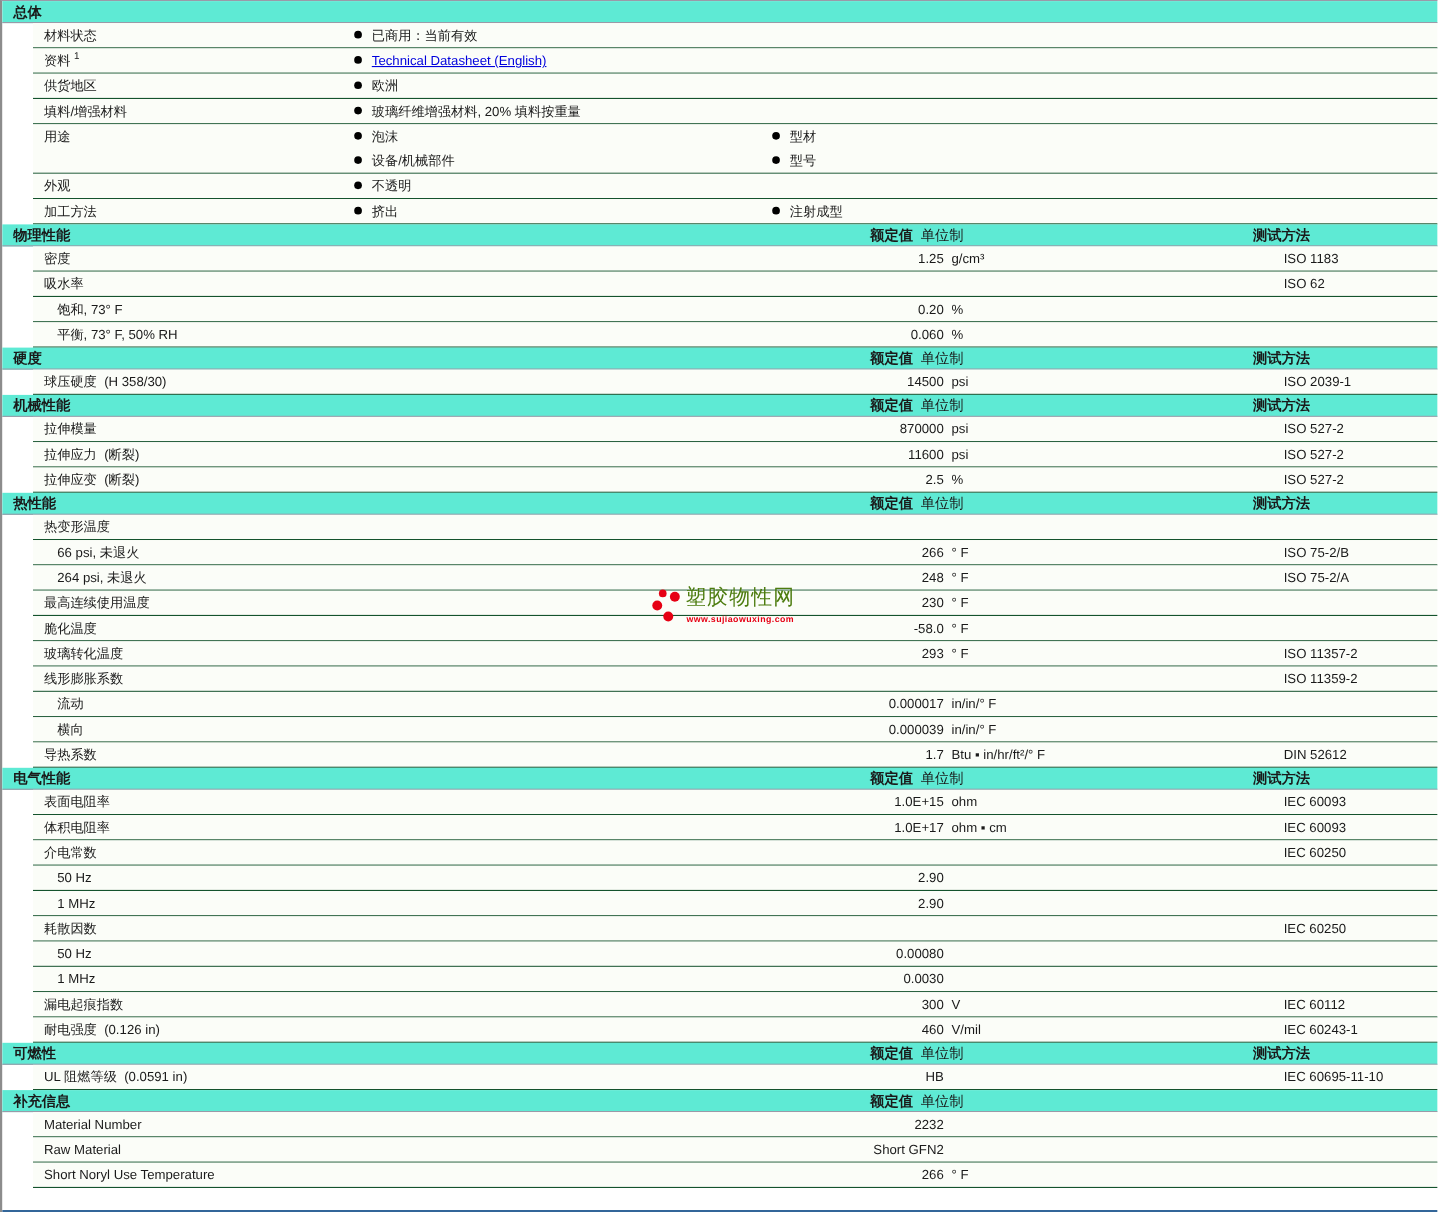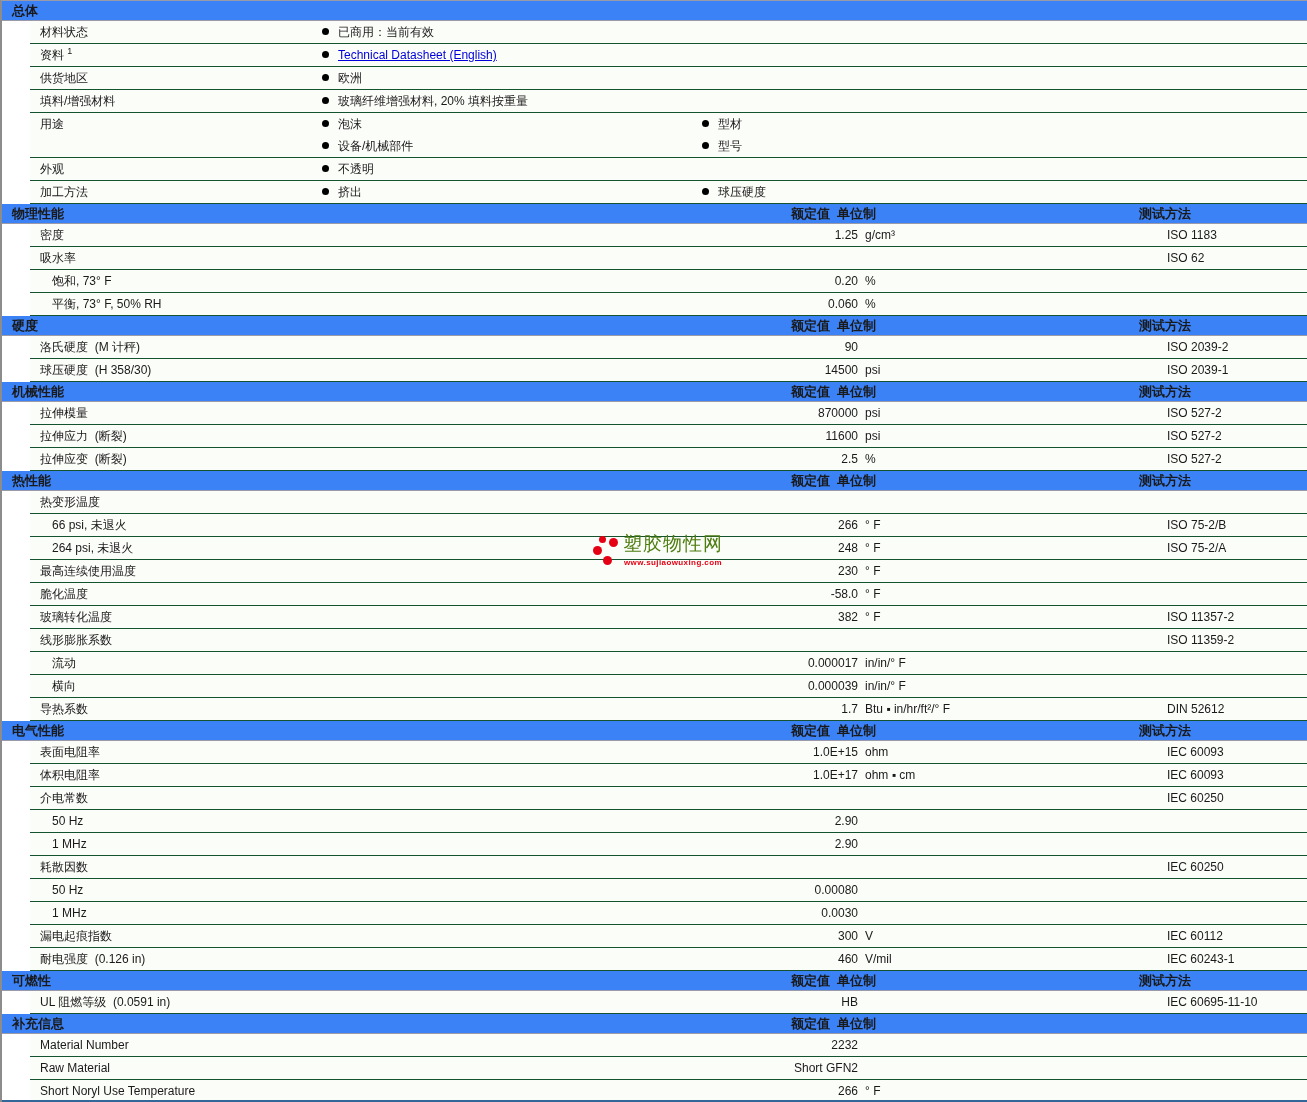--- a/index.html
+++ b/index.html
@@ -4,25 +4,25 @@
 <style>
   html,body{margin:0;padding:0;background:#fff;
     font-family:"Liberation Sans","DejaVu Sans",sans-serif;color:#1a1a1a;}
   .sheet{position:relative;width:1307px;height:1102px;background:#fff;
     border-left:2px solid #8c8c8c;border-top:1px solid #9a9aa8;
     box-sizing:border-box;overflow:hidden;}
   .bottom-bar{position:absolute;left:0;right:0;bottom:0;height:2px;
     background:#336699;z-index:5;}
   
   .sec-header{position:relative;height:19px;line-height:19px;
-    background:#3b82f6;border-bottom:1px solid #9a9aa8;}
+    background:#5eead4;border-bottom:1px solid #9a9aa8;}
   .sec-title{position:absolute;left:10px;top:0;font-weight:bold;font-size:13px;white-space:pre;}
   .h-value{position:absolute;left:640px;width:188px;top:0;text-align:right;
     font-weight:bold;font-size:13px;}
-  .h-unit{position:absolute;left:835px;top:0;font-weight:bold;font-size:13px;}
+  .h-unit{position:absolute;left:835px;top:0;font-weight:normal;font-size:13px;}
   .h-method{position:absolute;left:1137px;top:0;font-weight:bold;font-size:13px;}
   
   .row{position:relative;background:#fbfdf8;border-bottom:1px solid #14532d;height:22px;margin-left:28px;}
   .lbl{position:absolute;left:10px;top:0;height:22px;line-height:22px;
     font-size:12px;white-space:pre;}
   .lbl.indent{left:22px;}
   .lbl sup{font-size:9px;vertical-align:super;line-height:0;}
   .value{position:absolute;left:640px;width:188px;top:0;height:22px;line-height:22px;
     text-align:right;font-size:12px;white-space:pre;}
   .unit{position:absolute;left:835px;top:0;height:22px;line-height:22px;
@@ -79,21 +79,21 @@
       <span class="bline bcol2" style="top: 0px;"><span class="bullet-dot"></span><span>型材</span></span>
       <span class="bline bcol2" style="top: 22px;"><span class="bullet-dot"></span><span>型号</span></span>
     </div>
     <div class="row" style="height: 22px;">
       <span class="lbl">外观</span>
       <span class="bline bcol1" style="top: 0px;"><span class="bullet-dot"></span><span>不透明</span></span>
     </div>
     <div class="row" style="height: 22px; padding-left: 39px;">
       <span class="lbl">加工方法</span>
       <span class="bline bcol1" style="top: 0px;"><span class="bullet-dot"></span><span>挤出</span></span>
-      <span class="bline bcol2" style="top: 0px;"><span class="bullet-dot"></span><span>球压硬度</span></span>
+      <span class="bline bcol2" style="top: 0px;"><span class="bullet-dot"></span><span>注射成型</span></span>
     </div>
     <div class="sec-header">
       <span class="sec-title">物理性能</span>
       <span class="h-value">额定值</span>
       <span class="h-unit">单位制</span>
       <span class="h-method">测试方法</span>
     </div>
     <div class="row">
       <span class="lbl">密度</span>
       <span class="value">1.25</span>
@@ -114,25 +114,20 @@
       <span class="value">0.060</span>
       <span class="unit">%</span>
     </div>
     <div class="sec-header">
       <span class="sec-title">硬度</span>
       <span class="h-value">额定值</span>
       <span class="h-unit">单位制</span>
       <span class="h-method">测试方法</span>
     </div>
     <div class="row">
-      <span class="lbl">洛氏硬度  (M 计秤)</span>
-      <span class="value">90</span>
-      <span class="method">ISO 2039-2</span>
-    </div>
-    <div class="row">
       <span class="lbl">球压硬度  (H 358/30)</span>
       <span class="value">14500</span>
       <span class="unit">psi</span>
       <span class="method">ISO 2039-1</span>
     </div>
     <div class="sec-header">
       <span class="sec-title">机械性能</span>
       <span class="h-value">额定值</span>
       <span class="h-unit">单位制</span>
       <span class="h-method">测试方法</span>
@@ -181,21 +176,21 @@
       <span class="value">230</span>
       <span class="unit">° F</span>
     </div>
     <div class="row">
       <span class="lbl">脆化温度</span>
       <span class="value">-58.0</span>
       <span class="unit">° F</span>
     </div>
     <div class="row">
       <span class="lbl">玻璃转化温度</span>
-      <span class="value">382</span>
+      <span class="value">293</span>
       <span class="unit">° F</span>
       <span class="method">ISO 11357-2</span>
     </div>
     <div class="row">
       <span class="lbl">线形膨胀系数</span>
       <span class="method">ISO 11359-2</span>
     </div>
     <div class="row">
       <span class="lbl indent">流动</span>
       <span class="value">0.000017</span>

